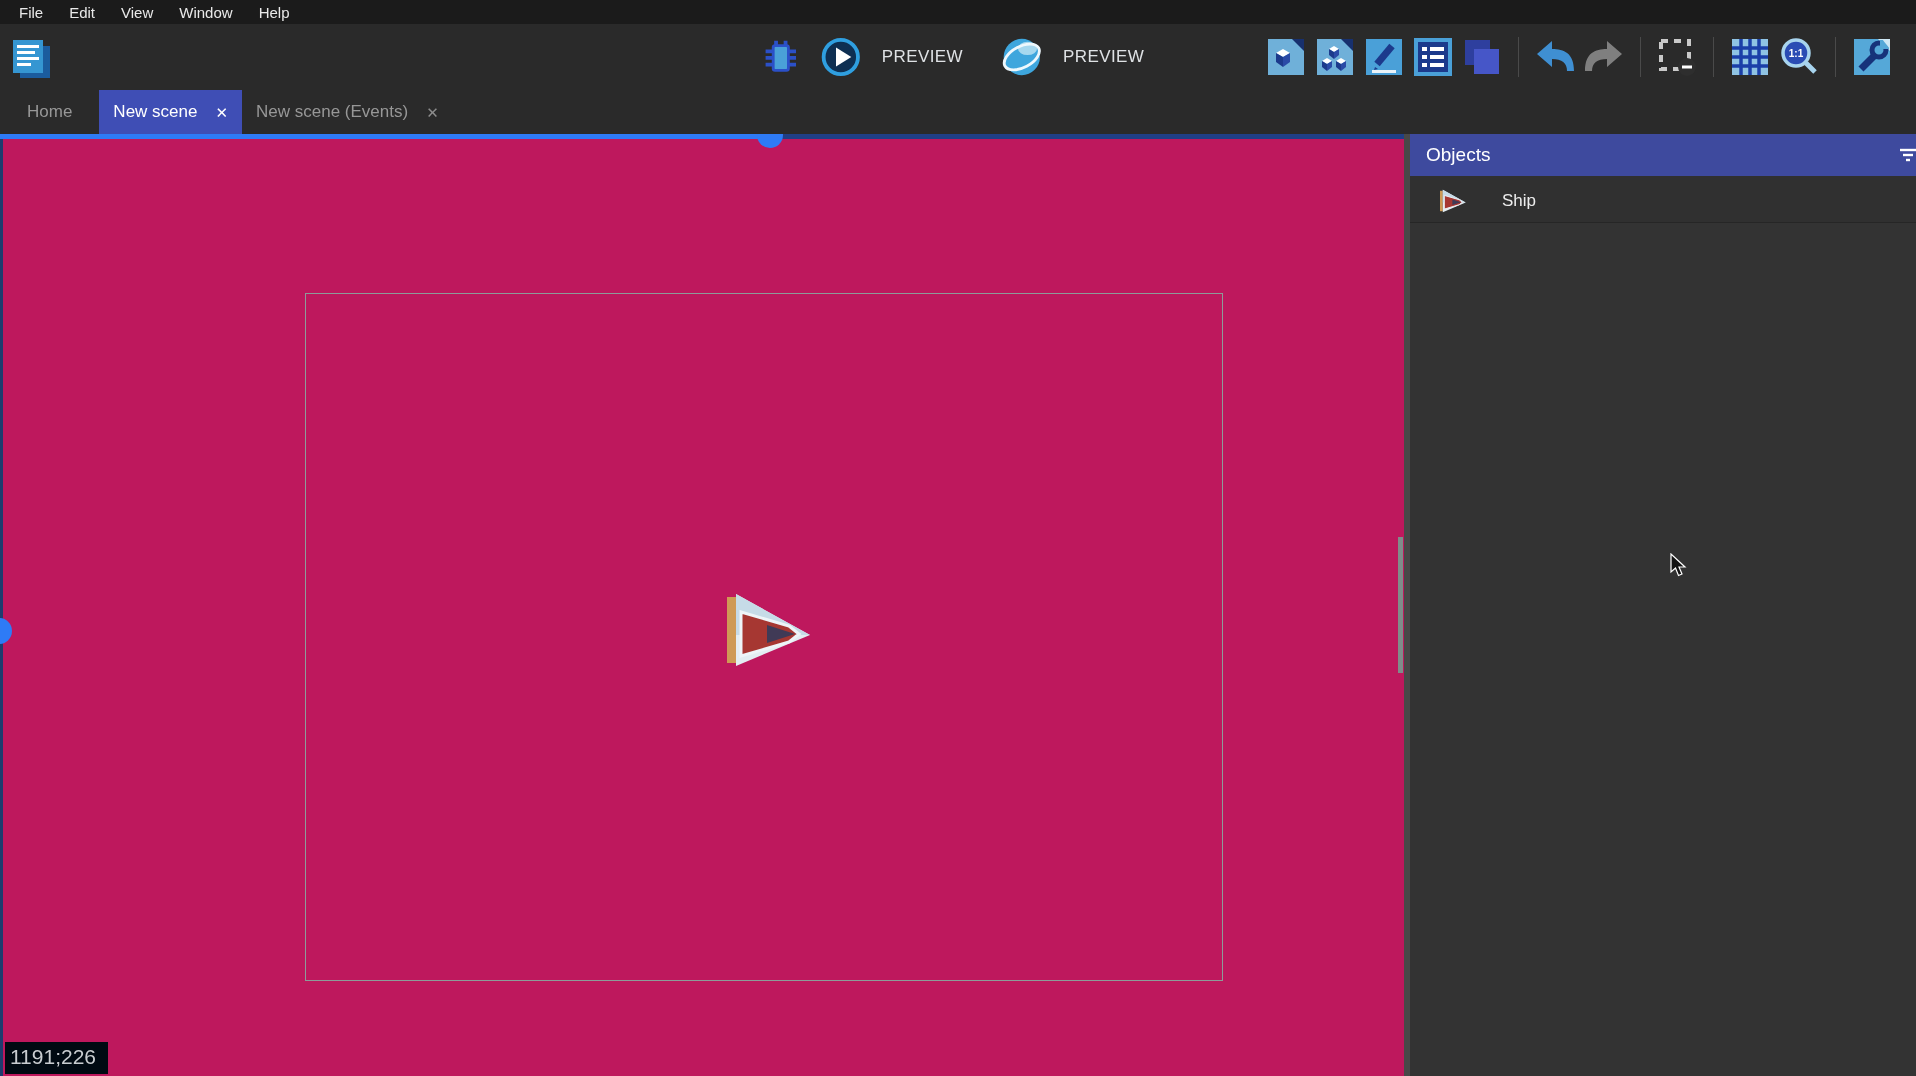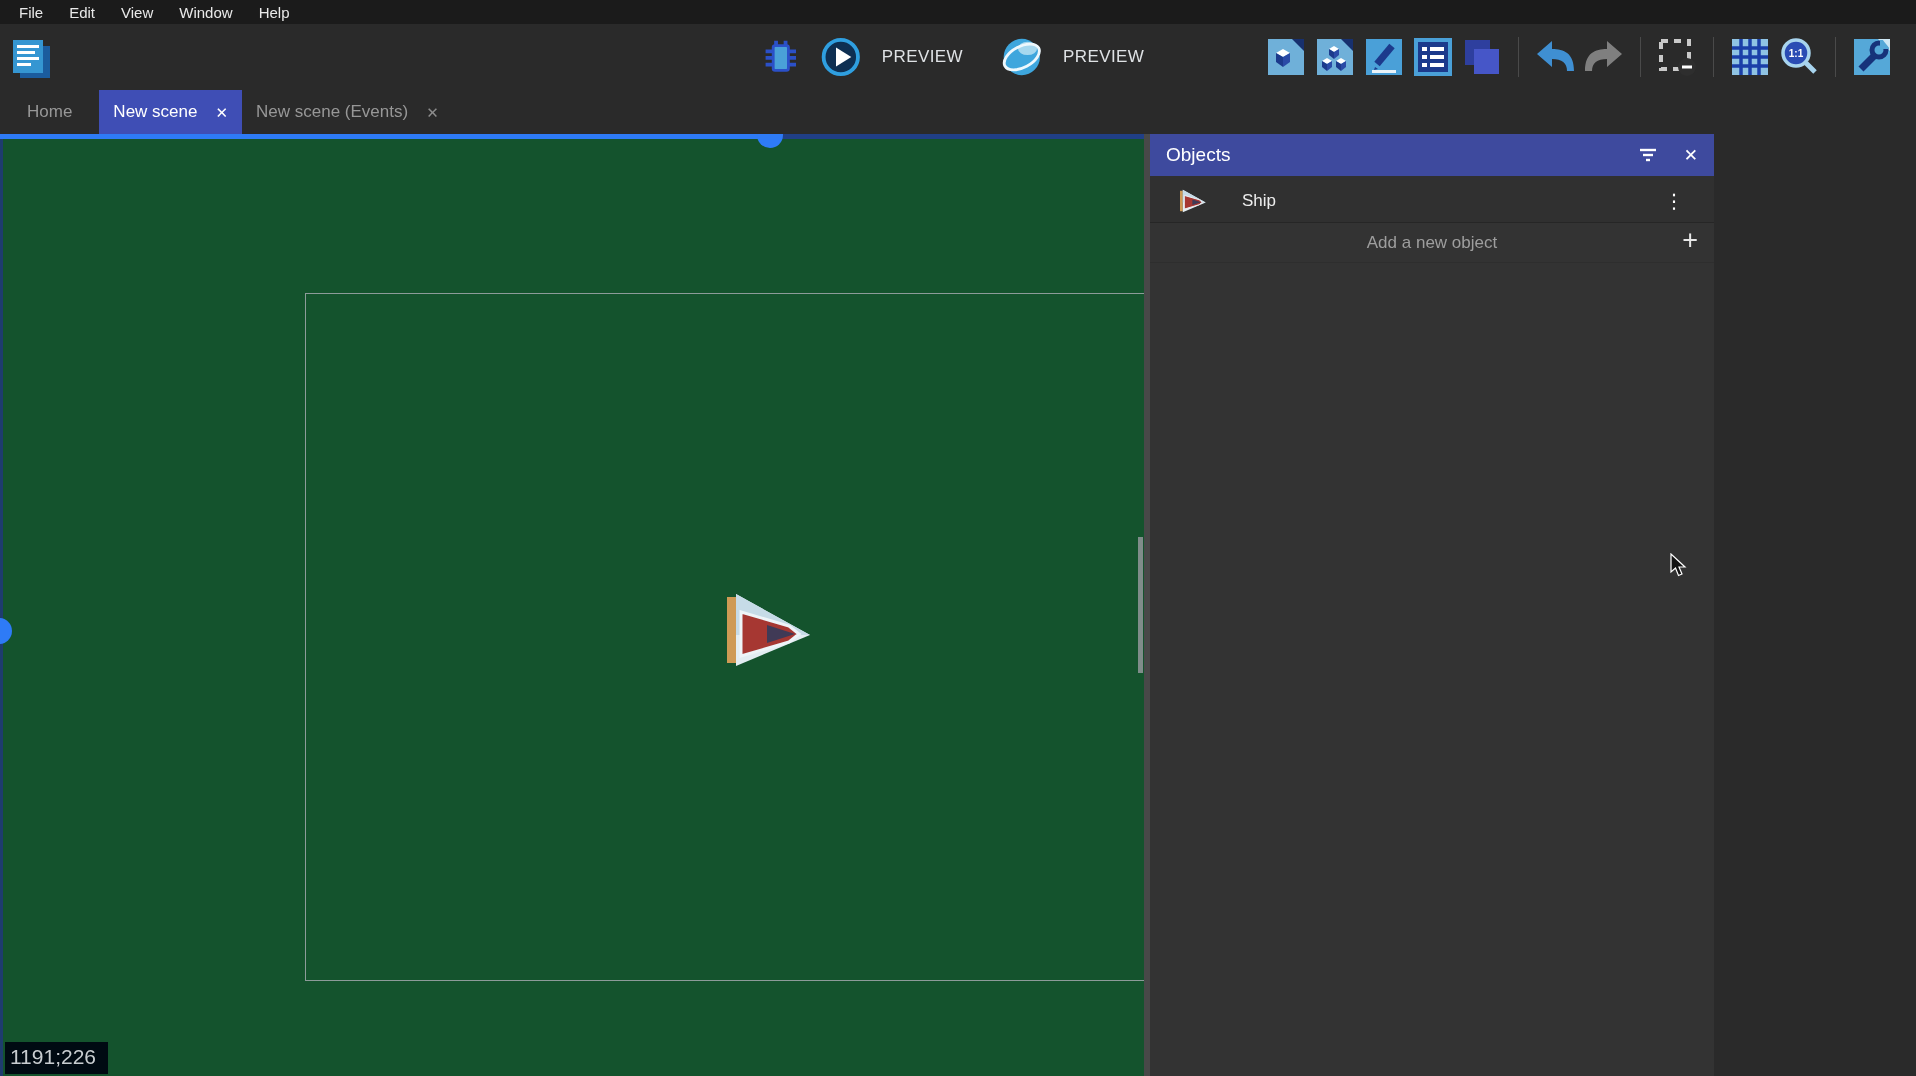--- a/index.html
+++ b/index.html
@@ -24,21 +24,21 @@
   .tabstrip { height:44px; background:#2a2a2a; display:flex; align-items:stretch; }
   .tab { display:flex; align-items:center; color:#979797; font-size:17px; gap:18px; padding:0 14px; }
   .tab.home { padding:0 27px; }
   .tab.active { background:#3f4eb5; color:#ffffff; }
   .tab-close { font-size:15px; line-height:1; }
   .tab.active .tab-close { color:#fff; }
   .tab .tab-close { color:#8d8d8d; }
 
   
   .main { display:flex; height:942px; }
-  .canvas { position:relative; width:1144px; height:942px; background:#14532d; overflow:hidden; flex:none; }
+  .canvas { position:relative; width:1404px; height:942px; background:#be185d; overflow:hidden; flex:none; }
   .divider { width:6px; background:#484848; flex:none; }
   .panel { width:564px; background:#333333; display:flex; flex-direction:column; flex:none; }
 
   
   .hline-active { position:absolute; left:0; top:0; width:770px; height:5px; background:#2e7bf6; }
   .hline-rest   { position:absolute; left:770px; top:0; right:0; height:5px; background:#203f86; }
   .h-handle { position:absolute; left:757px; top:-12px; width:26px; height:26px; border-radius:50%; background:#2e7bf6; }
   .vline { position:absolute; left:0; top:0; bottom:0; width:3px; background:#1e3c6e; }
   .v-handle { position:absolute; left:-14px; top:484px; width:26px; height:26px; border-radius:50%; background:#2e7bf6; }
   .frame { position:absolute; left:305px; top:159px; width:918px; height:688px; border:1px solid #8d9b99; }
@@ -289,24 +289,20 @@
     </div>
 
     <div class="object-row">
       <svg class="object-thumb" viewBox="0 0 84 76">
         <use href="#shipShape"></use>
       </svg>
       <span class="object-label">Ship</span>
       <span class="row-dots">⋮</span>
     </div>
 
-    <div class="add-row">
-      <span>Add a new object</span>
-      <span class="add-plus">+</span>
-    </div>
 
     <div class="panel-spacer"></div>
 
   </div>
 </div>
 
 <svg class="cursor" width="17" height="25" viewBox="0 0 17 25">
   <polygon points="1,1 1,19 5.5,15 8.5,22.5 12,21 9,14 15,14" fill="#121212" stroke="#ffffff" stroke-width="1.2"></polygon>
 </svg>
 

